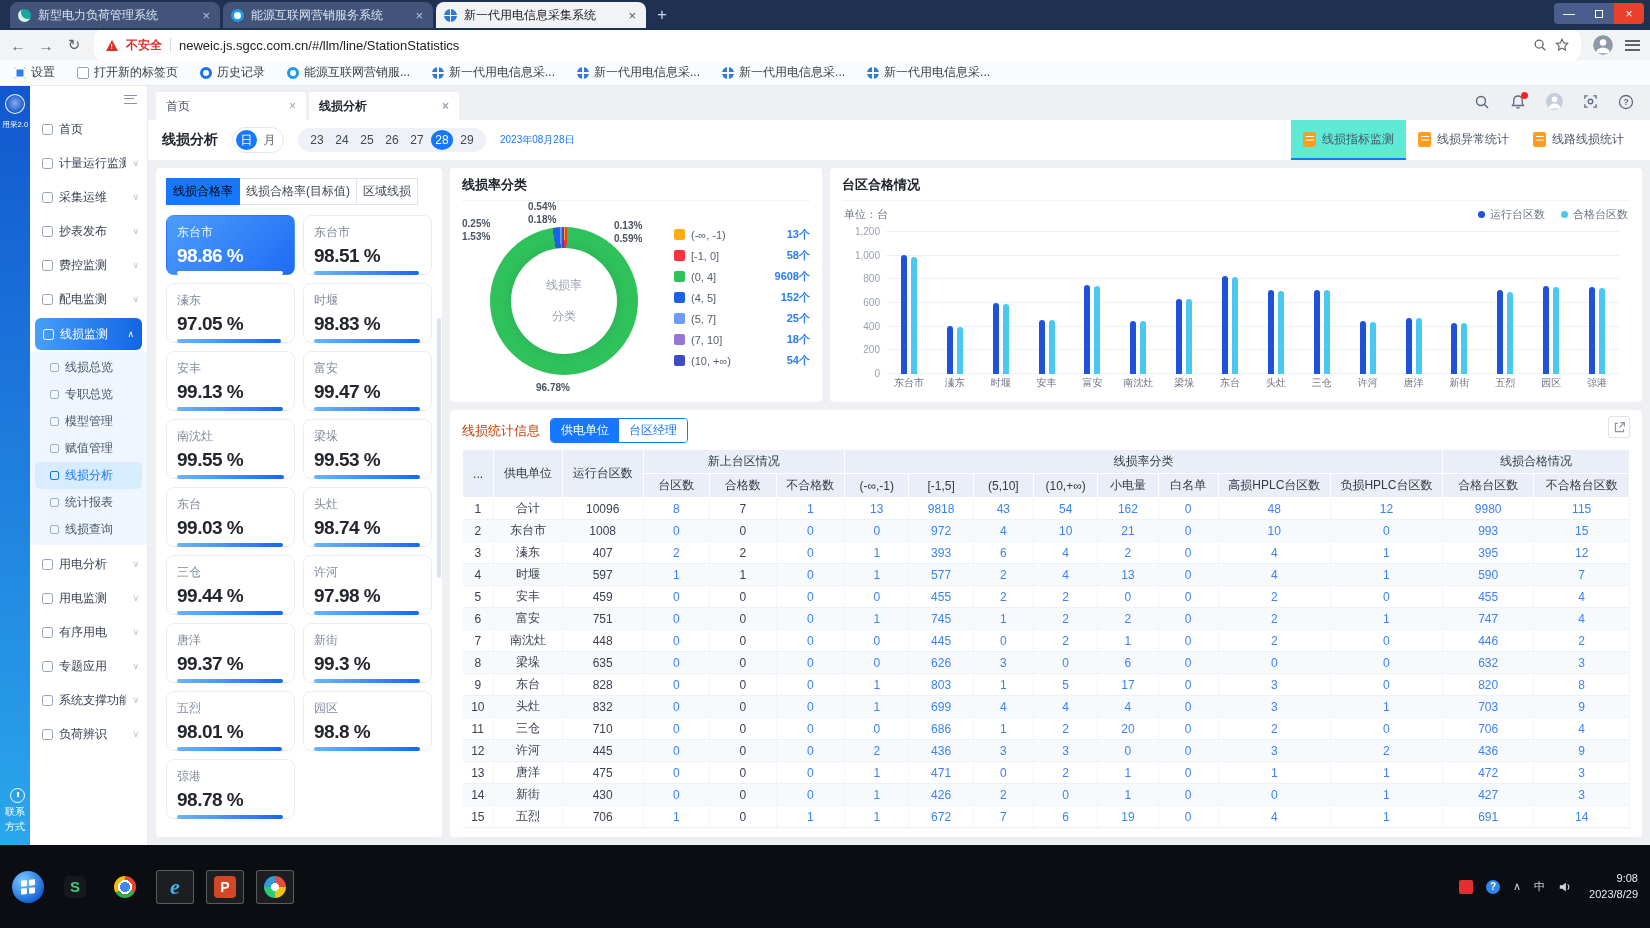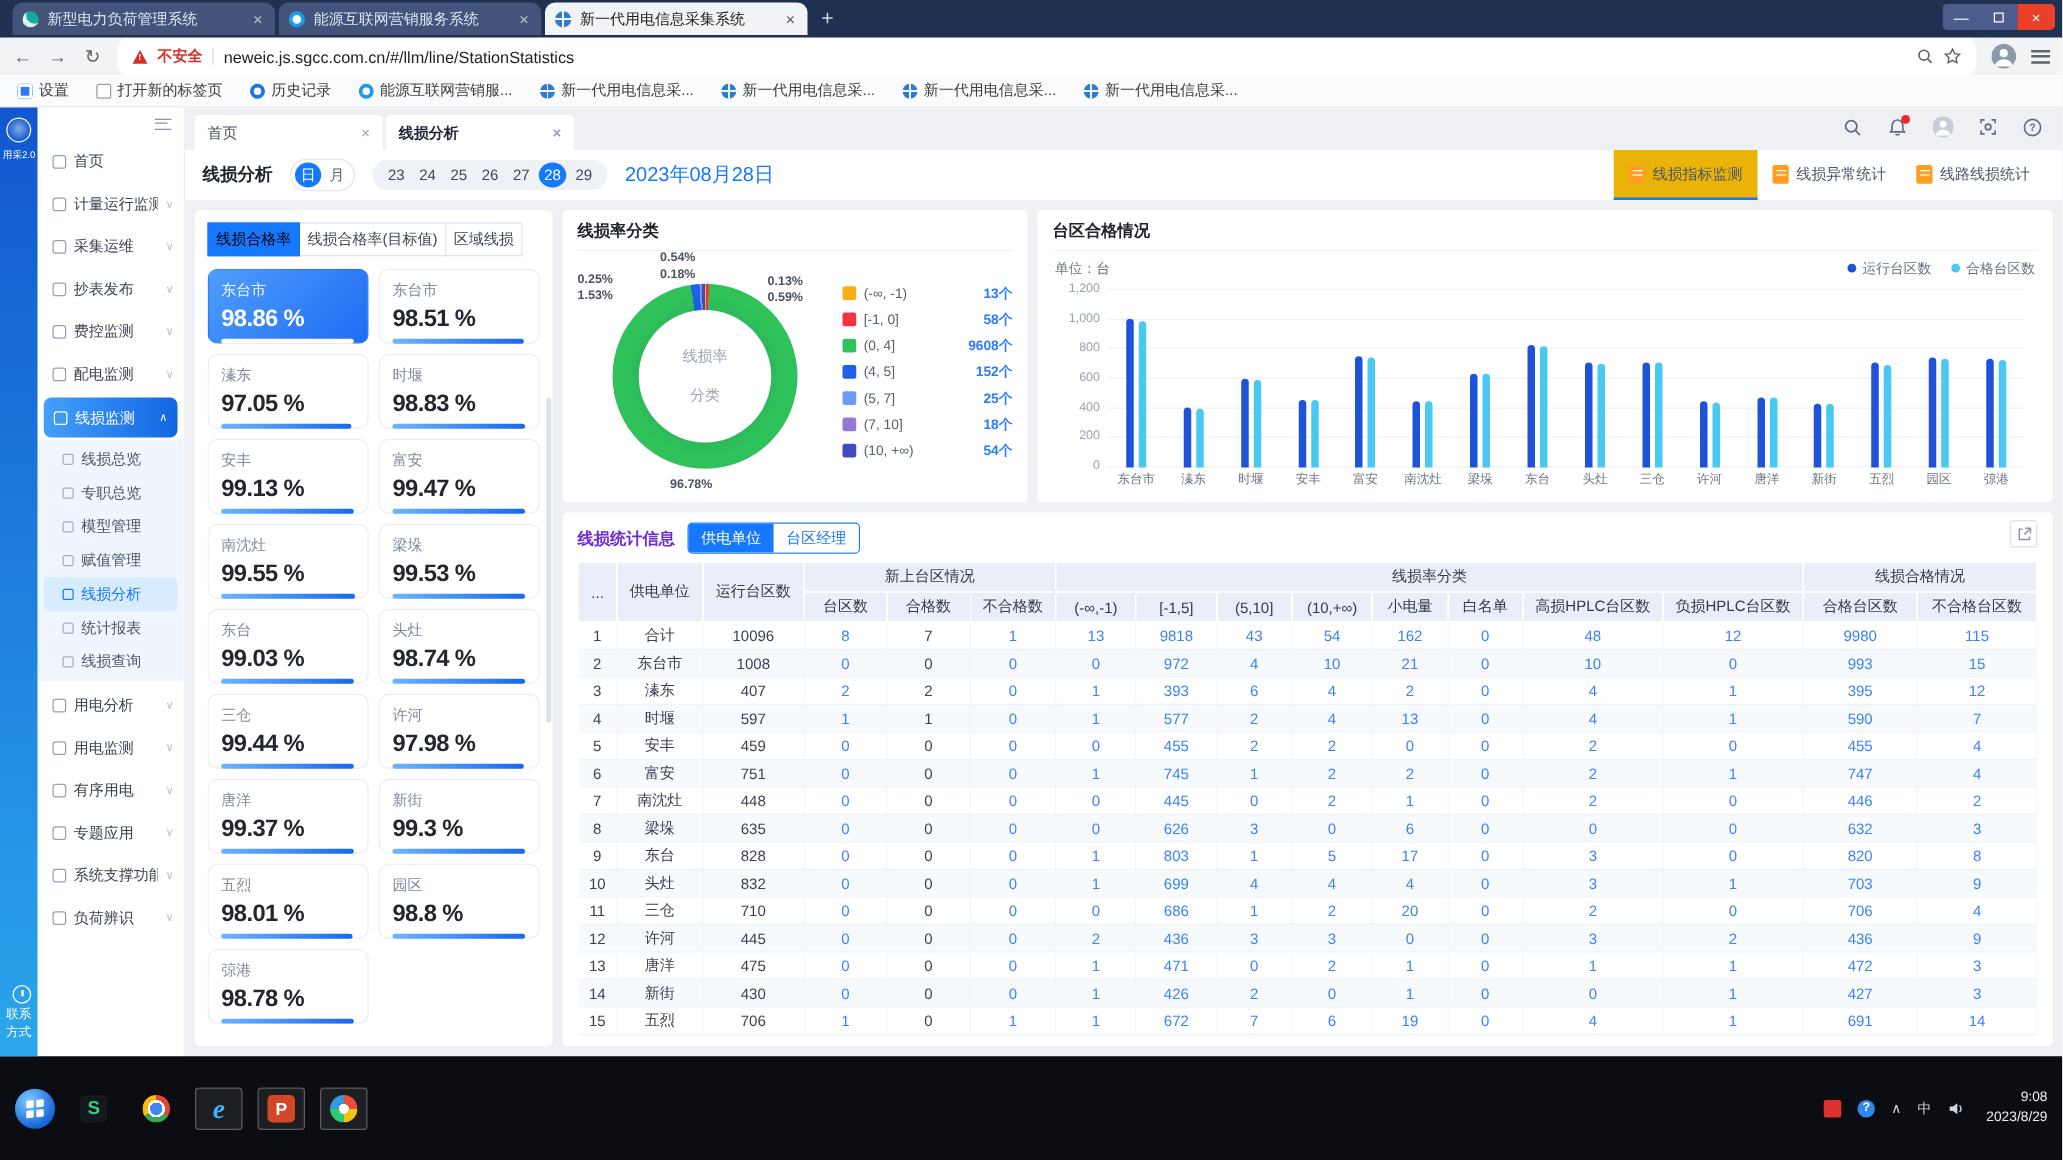--- a/index.html
+++ b/index.html
@@ -85,24 +85,24 @@
   .bell-dot{position:absolute;right:-2px;top:-2px;width:7px;height:7px;border-radius:50%;background:#f5222d}
 
   .apptoolbar{height:40px;background:#fff;display:flex;align-items:center;padding:0 14px;gap:14px;flex:none}
   .ttl{font-size:14px;font-weight:bold;color:#20242c}
   .mode{display:flex;align-items:center;background:#fff;border:1px solid #e3e7ee;border-radius:13px;padding:2px 3px;font-size:12px;gap:2px}
   .m{width:21px;height:20px;border-radius:50%;display:flex;align-items:center;justify-content:center;color:#5a6270;cursor:pointer}
   .m.on{background:#1677ff;color:#fff}
   .days{display:flex;align-items:center;gap:3px;background:#eef1f5;border-radius:13px;padding:2px 8px;font-size:12px;color:#3f4754}
   .day{width:22px;height:20px;display:flex;align-items:center;justify-content:center;border-radius:50%;cursor:pointer}
   .day.on{background:#1677ff;color:#fff}
-  .dateLbl{color:#1677ff;font-size:16px}
+  .dateLbl{color:#1677ff;font-size:10px}
   .rbtns{margin-left:auto;display:flex;align-items:stretch;height:100%}
   .rbtn{display:flex;align-items:center;gap:6px;padding:0 12px;font-size:12px;color:#4a5568;border-bottom:2px solid transparent;cursor:pointer}
-  .rbtn.active{background:#eab308;border-bottom-color:#1677ff}
+  .rbtn.active{background:#5eead4;border-bottom-color:#1677ff}
   .rico{width:13px;height:15px;background:#ff9d21;border-radius:2px;position:relative;flex:none}
   .rico::after{content:"";position:absolute;left:2.5px;top:4px;width:8px;height:1.6px;background:#fff;box-shadow:0 3.5px 0 #fff}
 
   .content{flex:1;display:flex;gap:8px;padding:8px;min-height:0}
   .panel{background:#fff;border-radius:4px}
 
   
   .lpanel{width:286px;padding:10px;display:flex;flex-direction:column;position:relative;flex:none}
   .ltabs{display:flex;font-size:12px;flex:none}
   .ltab{padding:4px 6px;border:1px solid #dfe4ec;color:#3f4754;background:#fff;cursor:pointer;white-space:nowrap}
@@ -152,21 +152,21 @@
   .gridline{position:absolute;left:0;right:0;height:1px;background:#eef1f5}
   .gl-label{position:absolute;left:-40px;width:34px;text-align:right;font-size:10px;color:#98a1af;transform:translateY(-50%)}
   .bars{position:absolute;inset:0;display:flex}
   .bgroup{flex:1;display:flex;align-items:flex-end;justify-content:center;gap:4px;position:relative}
   .bar{width:6px;border-radius:3px 3px 0 0}
   .xlab{position:absolute;bottom:-16px;left:50%;transform:translateX(-50%);font-size:10px;color:#6a7384;white-space:nowrap}
 
   
   .tpanel{flex:1;padding:8px 12px;display:flex;flex-direction:column;min-height:0;position:relative}
   .trow-head{display:flex;align-items:center;gap:10px;padding-bottom:6px;flex:none}
-  .ttl2{font-size:13px;font-weight:bold;color:#6d28d9}
+  .ttl2{font-size:13px;font-weight:normal;color:#c2410c}
   .ttoggle{display:flex;border:1px solid #1677ff;border-radius:4px;overflow:hidden;font-size:12px}
   .tt{padding:3px 10px;color:#1677ff;background:#fff;cursor:pointer}
   .tt.on{background:#1677ff;color:#fff}
   .export{position:absolute;right:12px;top:6px;width:22px;height:22px;border:1px solid #dde2ea;border-radius:3px;display:flex;align-items:center;justify-content:center;cursor:pointer}
   .twrap{flex:1;overflow:hidden}
   table{width:100%;border-collapse:collapse;table-layout:fixed;font-size:12px}
   thead th{background:#e9eef8;color:#333a46;font-weight:normal;padding:3px 2px;border:1px solid #fff;white-space:nowrap;overflow:hidden}
   tbody td{text-align:center;padding:2px;color:#3b82f6;border-bottom:1px solid #eef2f8;border-right:1px solid #f2f5fa;white-space:nowrap;overflow:hidden}
   tbody tr:nth-child(even){background:#f7fafd}
   td.dark{color:#3a4150}

